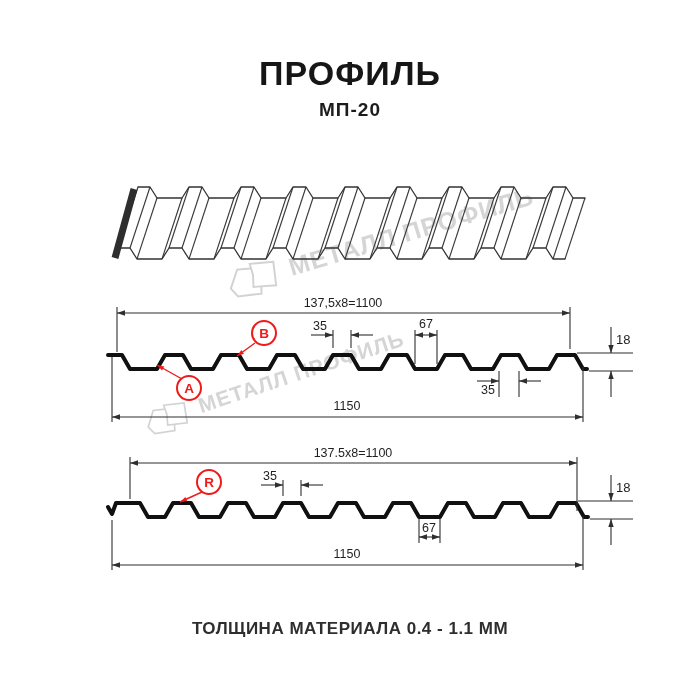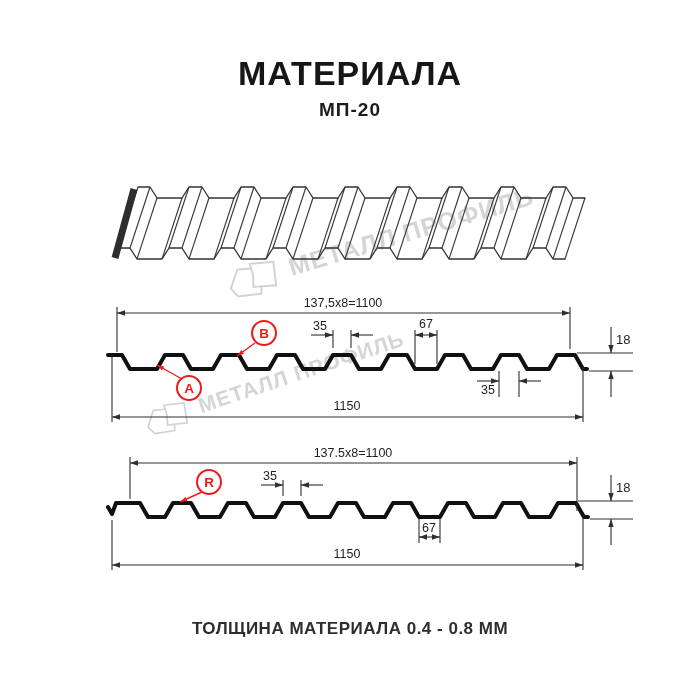--- a/index.html
+++ b/index.html
@@ -21,21 +21,21 @@
       font-size:13.5px;font-weight:bold;color:#ef1a1a;z-index:3;background:transparent;}
   #labelA{left:176px;top:375px;}
   #labelB{left:251px;top:320px;}
   #labelR{left:196px;top:469px;}
 </style>
 </head>
 <body>
 
 <div class="canvas">
 
-  <div class="title">МАТЕРИАЛА</div>
+  <div class="title">ПРОФИЛЬ</div>
   <div class="subtitle">МП-20</div>
 
   <div class="wm" id="wm1">
     <svg width="58" height="44" viewBox="0 0 60 44">
       <path d="M4,26 L16,9 L40,14 L33,40 L9,36 Z" fill="#ffffff" stroke="#d2d2d2" stroke-width="2"></path>
       <path d="M30,7 L54,12 L50,36 L27,31 L30,19 Z" fill="#ffffff" stroke="#d2d2d2" stroke-width="2"></path>
     </svg>
     <span>МЕТАЛЛ ПРОФИЛЬ</span>
   </div>
 
@@ -173,14 +173,14 @@
         <polygon points="157,365 150,362.7 150,367.3" transform="rotate(-150.75117366345305 157 365)" fill="#ef1a1a"></polygon>
         <line x1="202" y1="492" x2="180" y2="502" stroke="#ef1a1a" stroke-width="1.4"></line>
         <polygon points="180,502 173,499.7 173,504.3" transform="rotate(155.55604521958347 180 502)" fill="#ef1a1a"></polygon>
       </g>
     </svg>
 
   <div class="plabel" id="labelA">A</div>
   <div class="plabel" id="labelB">B</div>
   <div class="plabel" id="labelR">R</div>
 
-  <div class="caption">ТОЛЩИНА МАТЕРИАЛА 0.4 - 0.8 ММ</div>
+  <div class="caption">ТОЛЩИНА МАТЕРИАЛА 0.4 - 1.1 ММ</div>
 </div>
 
 </body></html>

